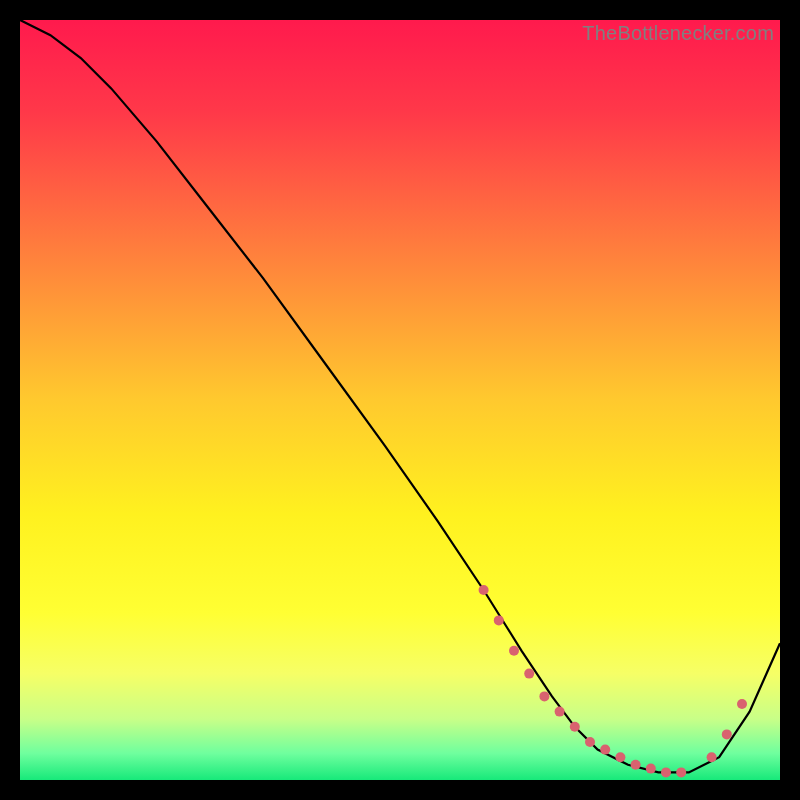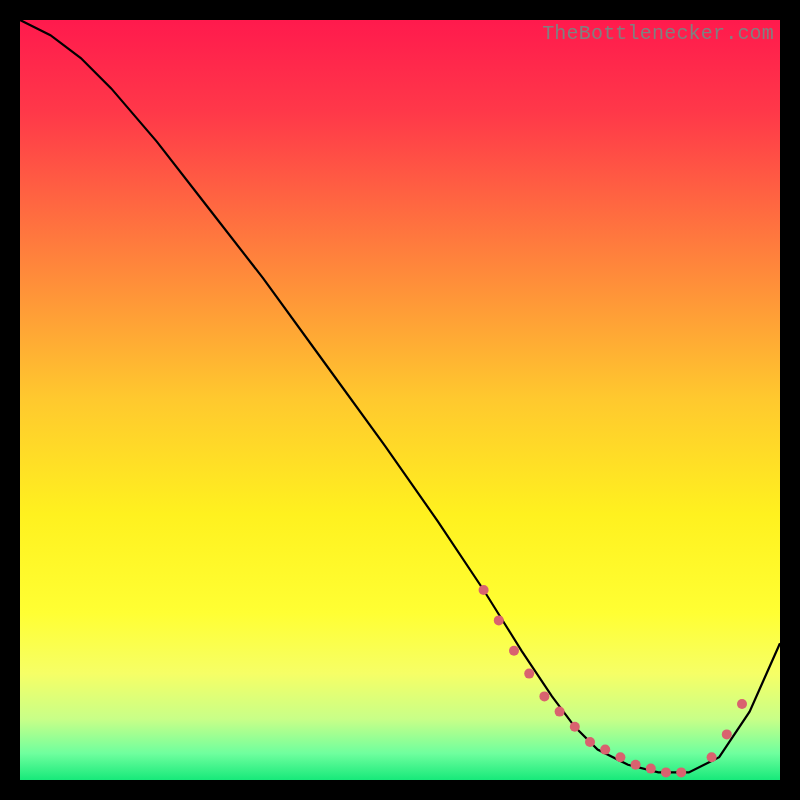--- a/index.html
+++ b/index.html
@@ -11,21 +11,20 @@
     overflow: hidden;
     font-family: Arial, Helvetica, sans-serif;
   }
   .frame {
     position: absolute;
     left: 20px;
     top: 20px;
     width: 760px;
     height: 760px;
     background: #000;
-    font-family: Liberation Mono, monospace;
   }
   .plot-area {
     position: absolute;
     left: 0;
     top: 0;
     width: 760px;
     height: 760px;
   }
   .watermark {
     position: absolute;

